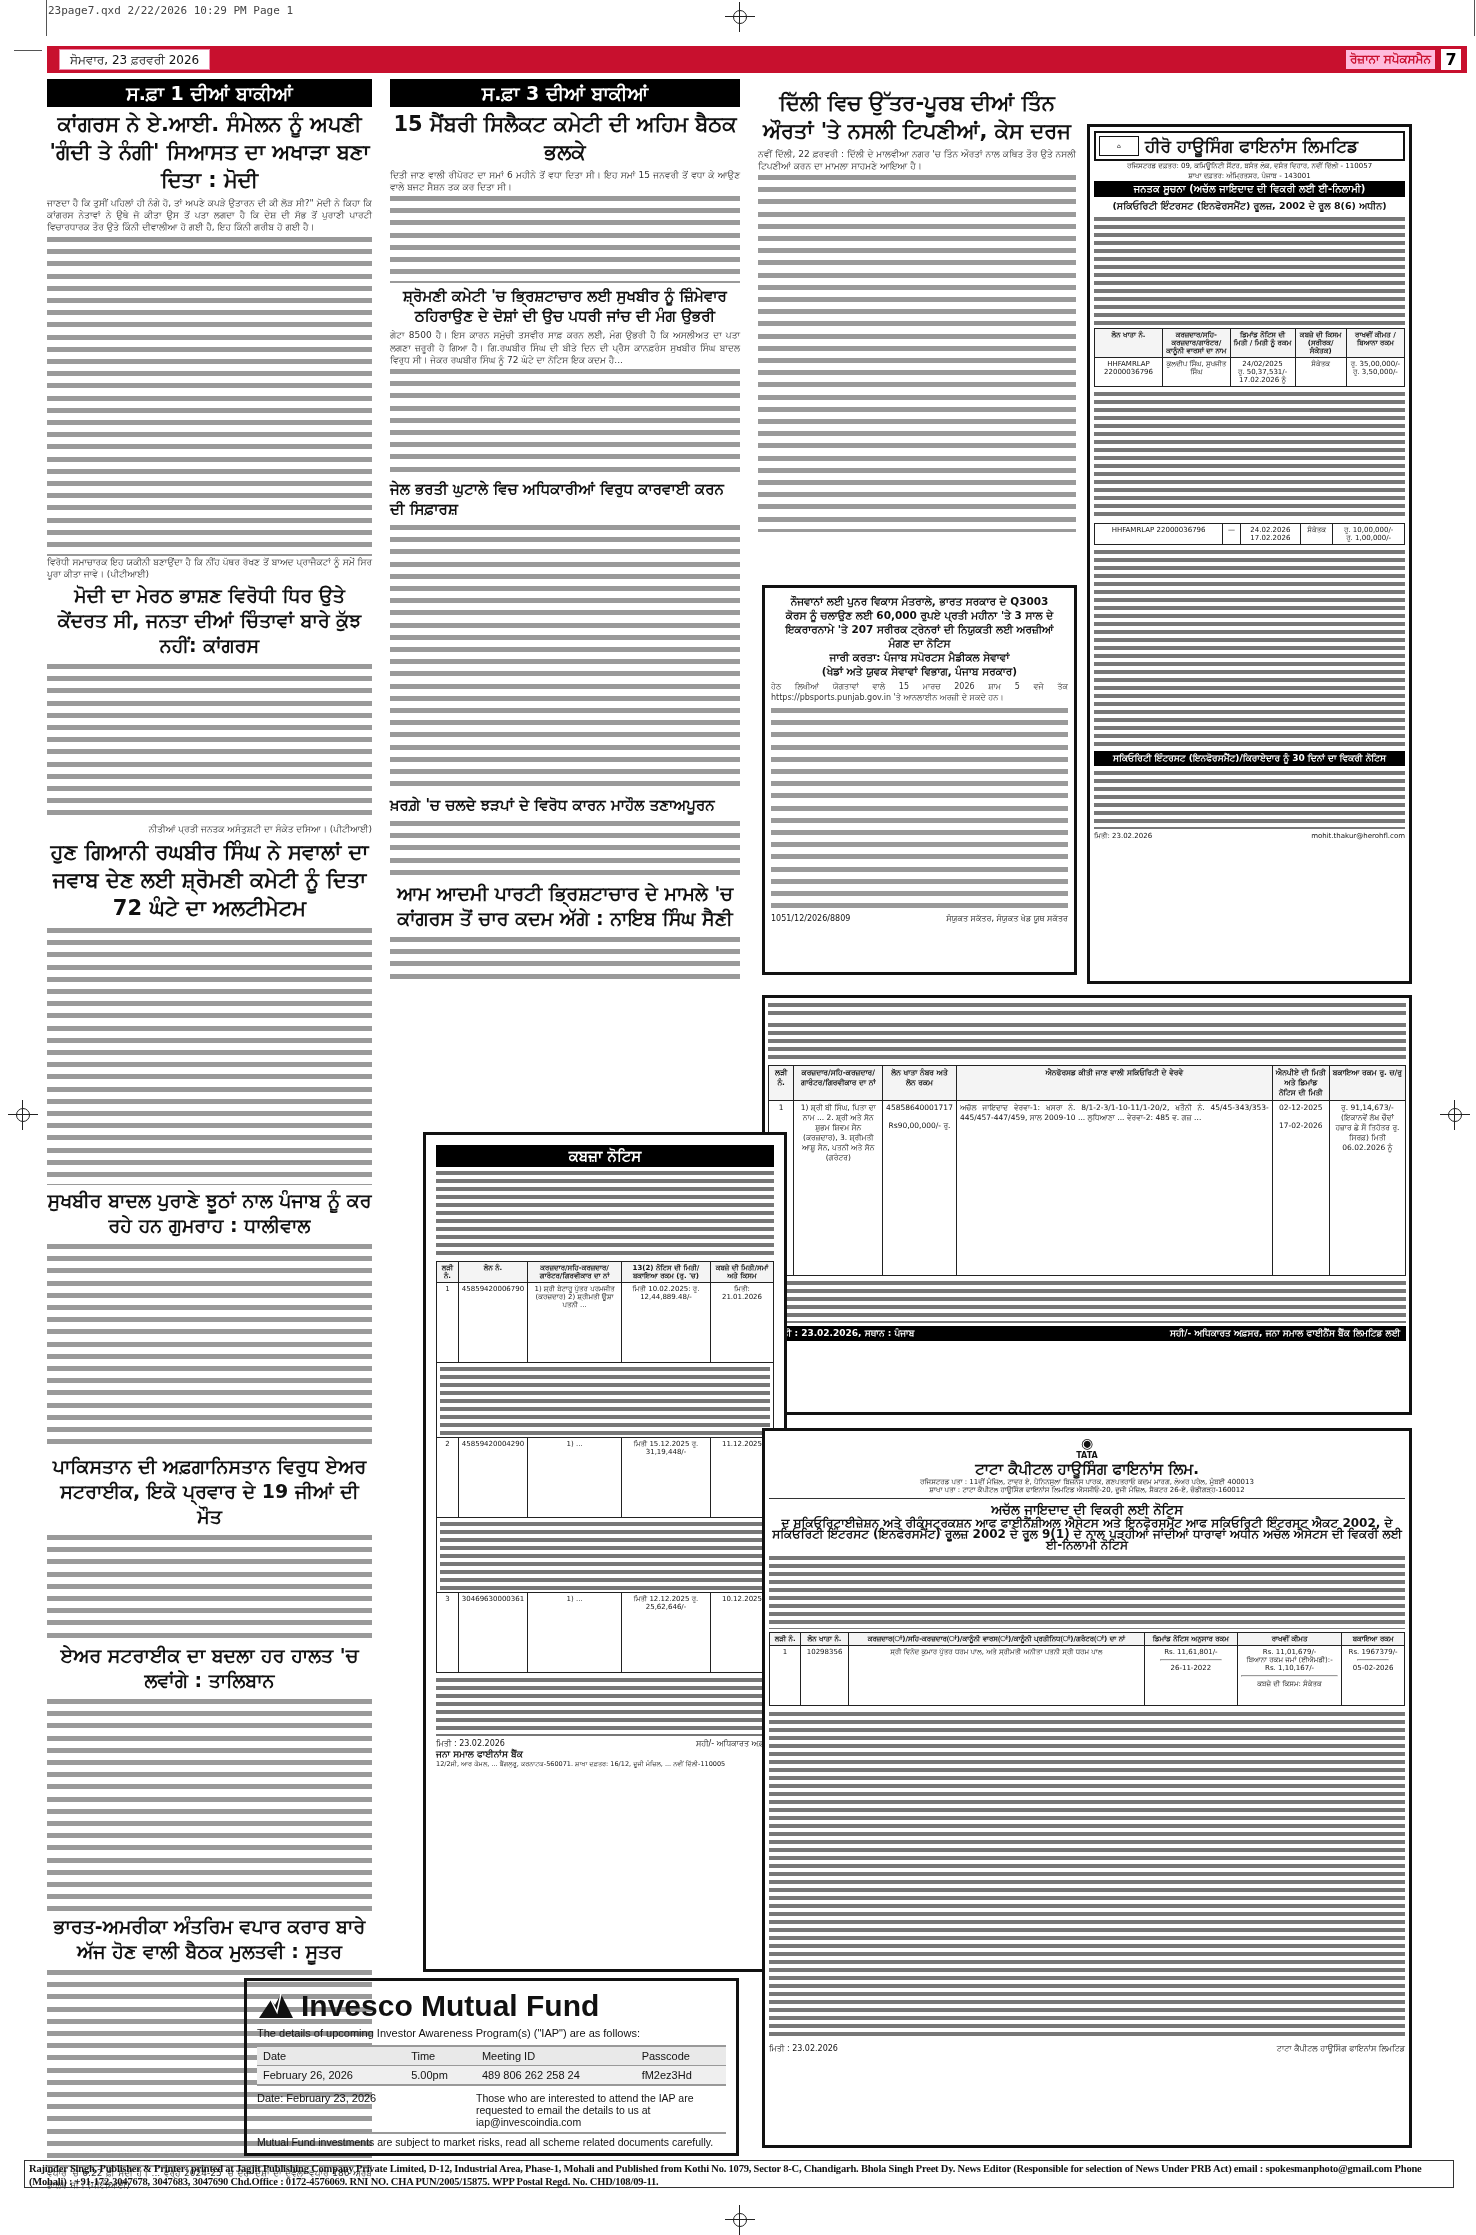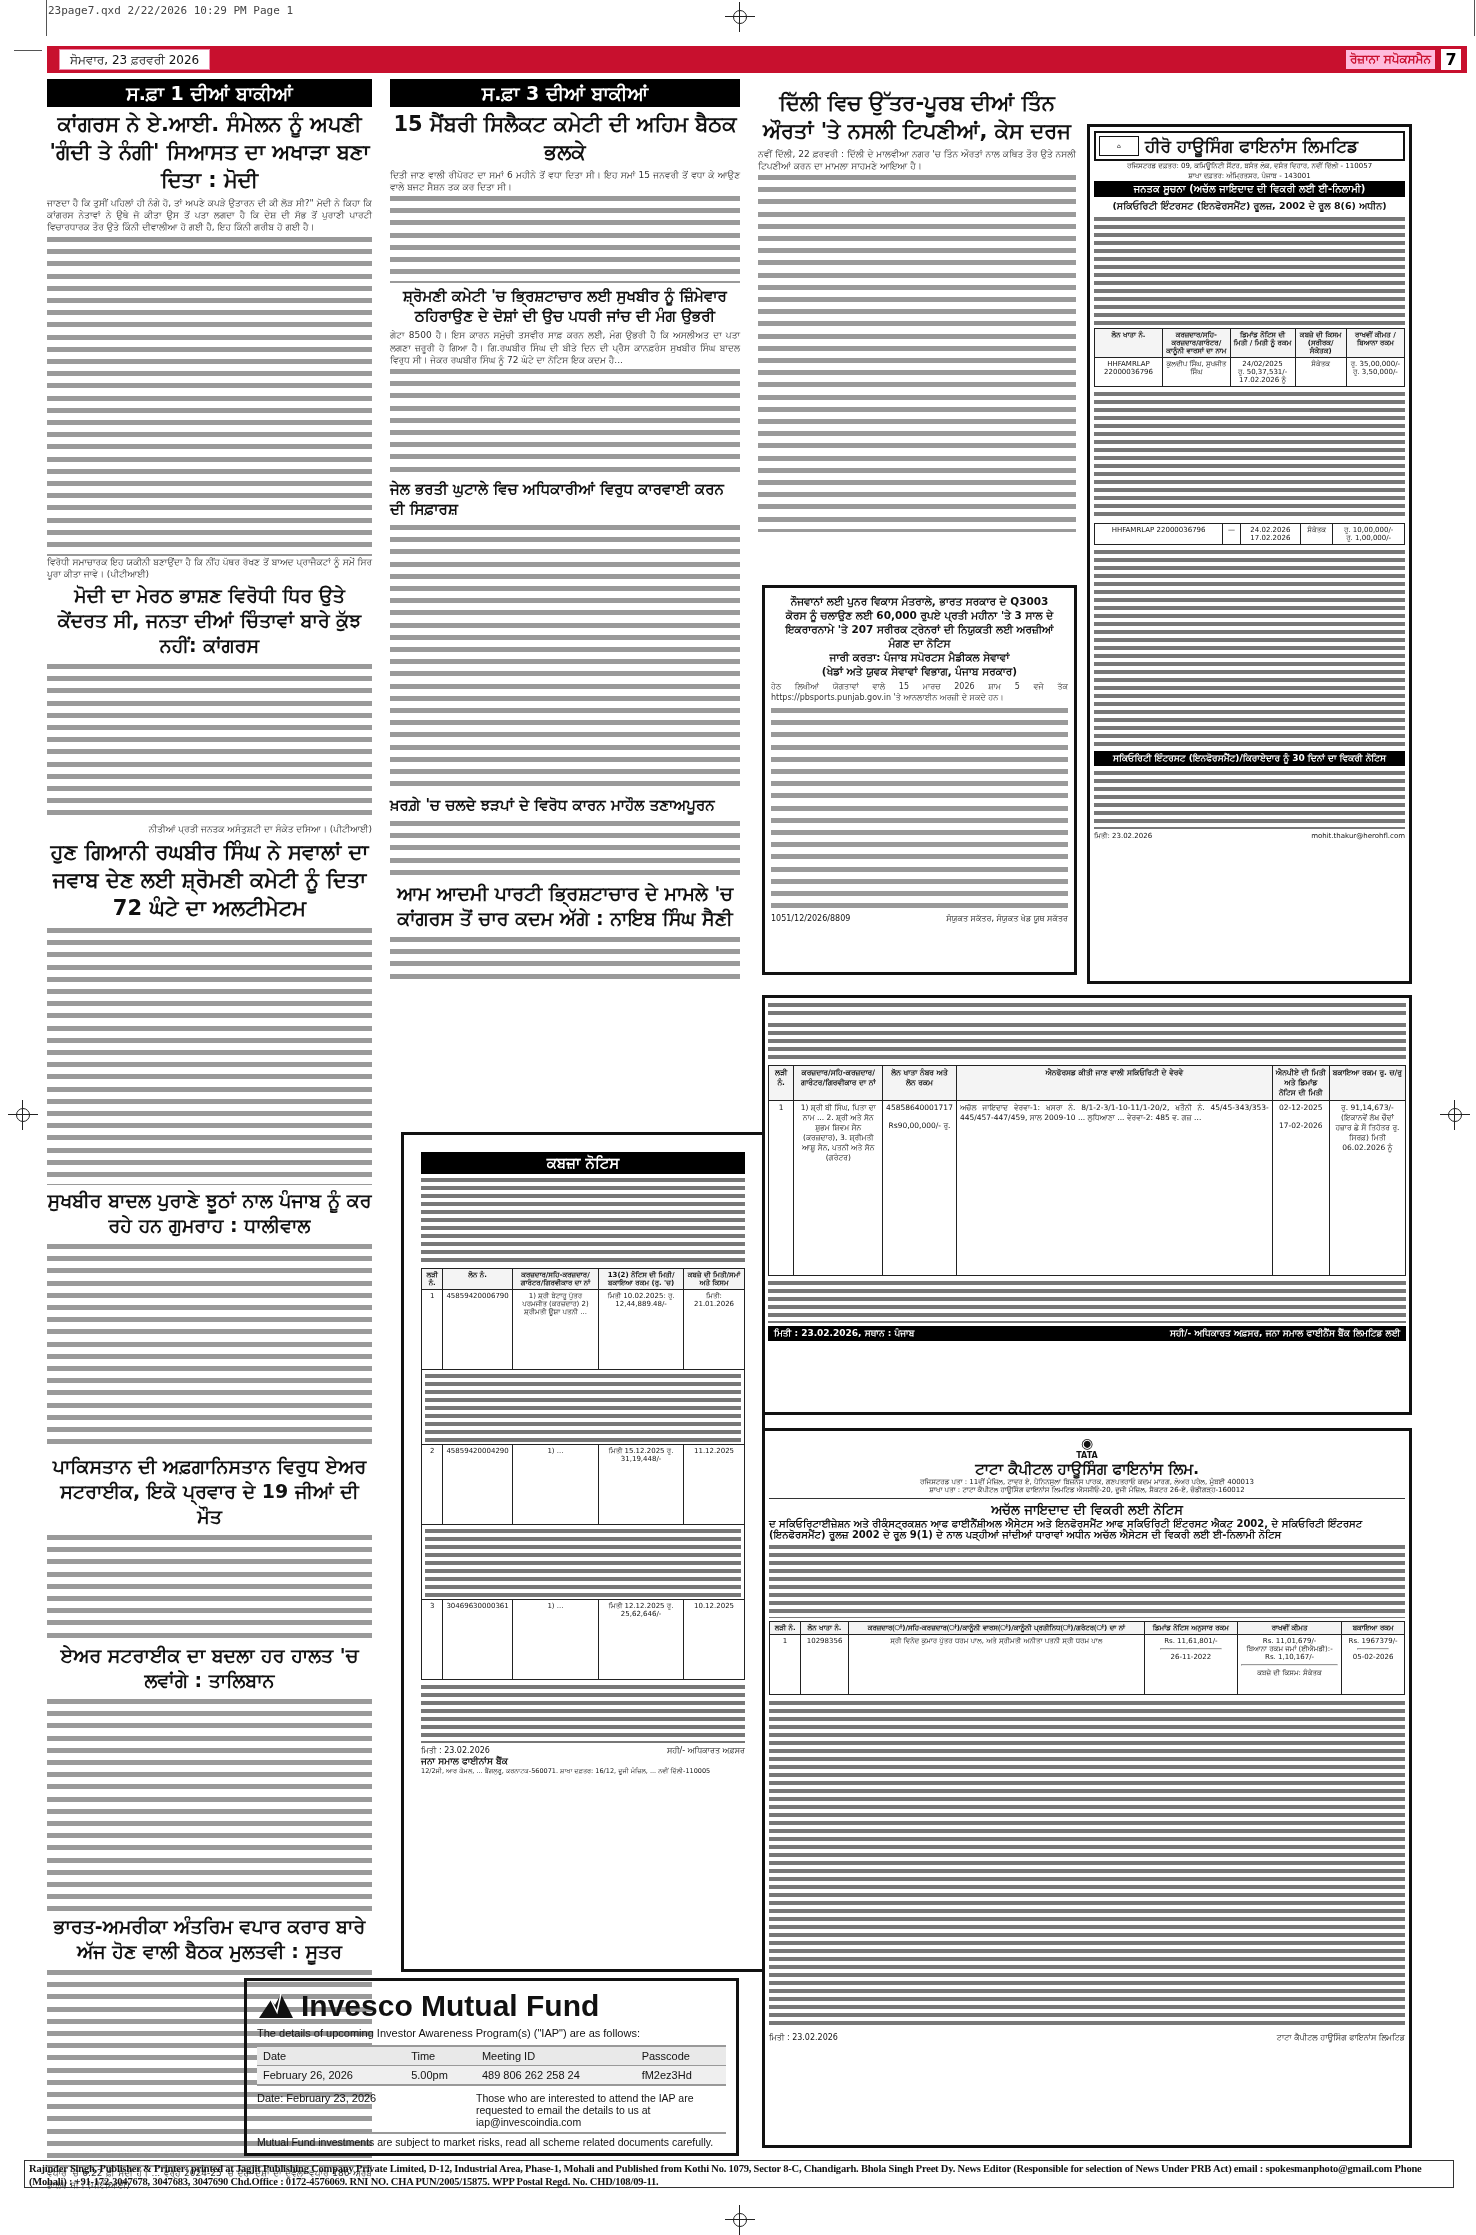--- a/index.html
+++ b/index.html
@@ -200,21 +200,21 @@
     </tr>
   </tbody>
     </table>
   <div class="lines dense" style="height:44px;margin-top:3px"></div>
   <div class="ad-title-bar" style="display:flex;justify-content:space-between;font-size:9px;padding:2px 6px;margin-top:3px">
     <span>ਮਿਤੀ : 23.02.2026, ਸਥਾਨ : ਪੰਜਾਬ</span>
     <span>ਸਹੀ/- ਅਧਿਕਾਰਤ ਅਫ਼ਸਰ, ਜਨਾ ਸਮਾਲ ਫਾਈਨੈਂਸ ਬੈਂਕ ਲਿਮਟਿਡ ਲਈ</span>
   </div>
 </div>
 
-<div class="box" style="left:401px;top:1132px;width:364px;height:840px;padding:17px">
+<div class="box" style="left:423px;top:1132px;width:364px;height:840px;padding:10px">
   <div class="ad-title-bar" style="font-size:15px;padding:2px">ਕਬਜ਼ਾ ਨੋਟਿਸ</div>
   <div class="lines dense" style="height:90px;margin-top:2px"></div>
   <table class="grid" style="font-size:7px;margin-top:2px">
     <tbody>
         <tr>
       <th>ਲੜੀ ਨੰ.</th>
       <th>ਲੋਨ ਨੰ.</th>
       <th>ਕਰਜ਼ਦਾਰ/ਸਹਿ-ਕਰਜ਼ਦਾਰ/ਗਾਰੰਟਰ/ਗਿਰਵੀਕਾਰ ਦਾ ਨਾਂ</th>
       <th>13(2) ਨੋਟਿਸ ਦੀ ਮਿਤੀ/ ਬਕਾਇਆ ਰਕਮ (ਰੁ. 'ਚ)</th>
       <th>ਕਬਜ਼ੇ ਦੀ ਮਿਤੀ/ਸਮਾਂ ਅਤੇ ਕਿਸਮ</th>
@@ -263,21 +263,21 @@
 
 <div class="box" style="left:762px;top:1428px;width:650px;height:720px;padding:4px">
   <div style="text-align:center">
     <div style="font-size:14px;line-height:16px">◉</div>
     <div style="font-size:8px;font-weight:bold">TATA</div>
     <div style="font-size:15px;font-weight:bold">ਟਾਟਾ ਕੈਪੀਟਲ ਹਾਊਸਿੰਗ ਫਾਇਨਾਂਸ ਲਿਮ.</div>
     <div style="font-size:7px">ਰਜਿਸਟਰਡ ਪਤਾ : 11ਵੀਂ ਮੰਜ਼ਿਲ, ਟਾਵਰ ਏ, ਪੈਨਿਨਸੁਲਾ ਬਿਜ਼ਨਸ ਪਾਰਕ, ਗਣਪਤਰਾਓ ਕਦਮ ਮਾਰਗ, ਲੋਅਰ ਪਰੇਲ, ਮੁੰਬਈ 400013</div>
     <div style="font-size:7px">ਸ਼ਾਖਾ ਪਤਾ : ਟਾਟਾ ਕੈਪੀਟਲ ਹਾਊਸਿੰਗ ਫਾਇਨਾਂਸ ਲਿਮਟਿਡ ਐਸਸੀਓ-20, ਦੂਜੀ ਮੰਜ਼ਿਲ, ਸੈਕਟਰ 26-ਏ, ਚੰਡੀਗੜ੍ਹ-160012</div>
   </div>
   <div style="border-top:1px solid #333;margin-top:4px;text-align:center;font-size:13px;font-weight:bold;padding-top:3px">ਅਚੱਲ ਜਾਇਦਾਦ ਦੀ ਵਿਕਰੀ ਲਈ ਨੋਟਿਸ</div>
-  <div style="font-size:10px;font-weight:bold;line-height:11px">ਦ ਸਕਿਓਰਿਟਾਈਜ਼ੇਸ਼ਨ ਅਤੇ ਰੀਕੰਸਟ੍ਰਕਸ਼ਨ ਆਫ ਫਾਈਨੈਂਸ਼ੀਅਲ ਐਸੇਟਸ ਅਤੇ ਇਨਫੋਰਸਮੈਂਟ ਆਫ ਸਕਿਓਰਿਟੀ ਇੰਟਰਸਟ ਐਕਟ 2002, ਦੇ ਸਕਿਓਰਿਟੀ ਇੰਟਰਸਟ (ਇਨਫੋਰਸਮੈਂਟ) ਰੂਲਜ਼ 2002 ਦੇ ਰੂਲ 9(1) ਦੇ ਨਾਲ ਪੜ੍ਹੀਆਂ ਜਾਂਦੀਆਂ ਧਾਰਾਵਾਂ ਅਧੀਨ ਅਚੱਲ ਐਸੇਟਸ ਦੀ ਵਿਕਰੀ ਲਈ ਈ-ਨਿਲਾਮੀ ਨੋਟਿਸ</div>
+  <div style="font-size:12px;text-align:center;font-weight:bold;line-height:11px">ਦ ਸਕਿਓਰਿਟਾਈਜ਼ੇਸ਼ਨ ਅਤੇ ਰੀਕੰਸਟ੍ਰਕਸ਼ਨ ਆਫ ਫਾਈਨੈਂਸ਼ੀਅਲ ਐਸੇਟਸ ਅਤੇ ਇਨਫੋਰਸਮੈਂਟ ਆਫ ਸਕਿਓਰਿਟੀ ਇੰਟਰਸਟ ਐਕਟ 2002, ਦੇ ਸਕਿਓਰਿਟੀ ਇੰਟਰਸਟ (ਇਨਫੋਰਸਮੈਂਟ) ਰੂਲਜ਼ 2002 ਦੇ ਰੂਲ 9(1) ਦੇ ਨਾਲ ਪੜ੍ਹੀਆਂ ਜਾਂਦੀਆਂ ਧਾਰਾਵਾਂ ਅਧੀਨ ਅਚੱਲ ਐਸੇਟਸ ਦੀ ਵਿਕਰੀ ਲਈ ਈ-ਨਿਲਾਮੀ ਨੋਟਿਸ</div>
   <div class="lines dense" style="height:75px;margin-top:3px"></div>
   <table class="grid" style="font-size:7px;margin-top:3px">
     <tbody>
         <tr>
       <th>ਲੜੀ ਨੰ.</th>
       <th>ਲੋਨ ਖਾਤਾ ਨੰ.</th>
       <th>ਕਰਜ਼ਦਾਰ(ਾਂ)/ਸਹਿ-ਕਰਜ਼ਦਾਰ(ਾਂ)/ਕਾਨੂੰਨੀ ਵਾਰਸ(ਾਂ)/ਕਾਨੂੰਨੀ ਪ੍ਰਤੀਨਿਧ(ਾਂ)/ਗਰੰਟਰ(ਾਂ) ਦਾ ਨਾਂ</th>
       <th>ਡਿਮਾਂਡ ਨੋਟਿਸ ਅਨੁਸਾਰ ਰਕਮ</th>
       <th>ਰਾਖਵੀਂ ਕੀਮਤ</th>
       <th>ਬਕਾਇਆ ਰਕਮ</th>

